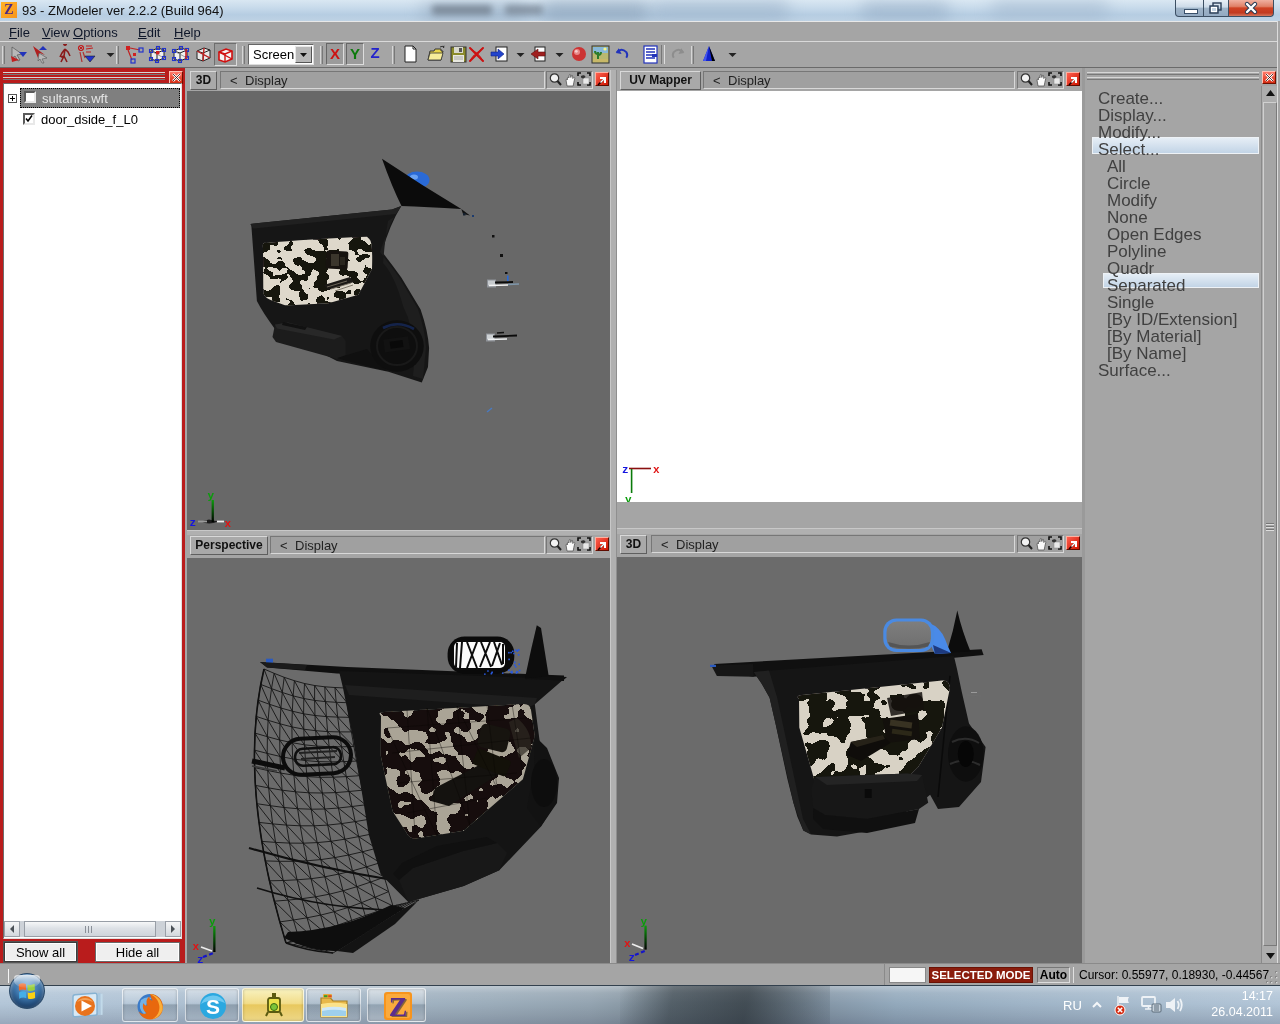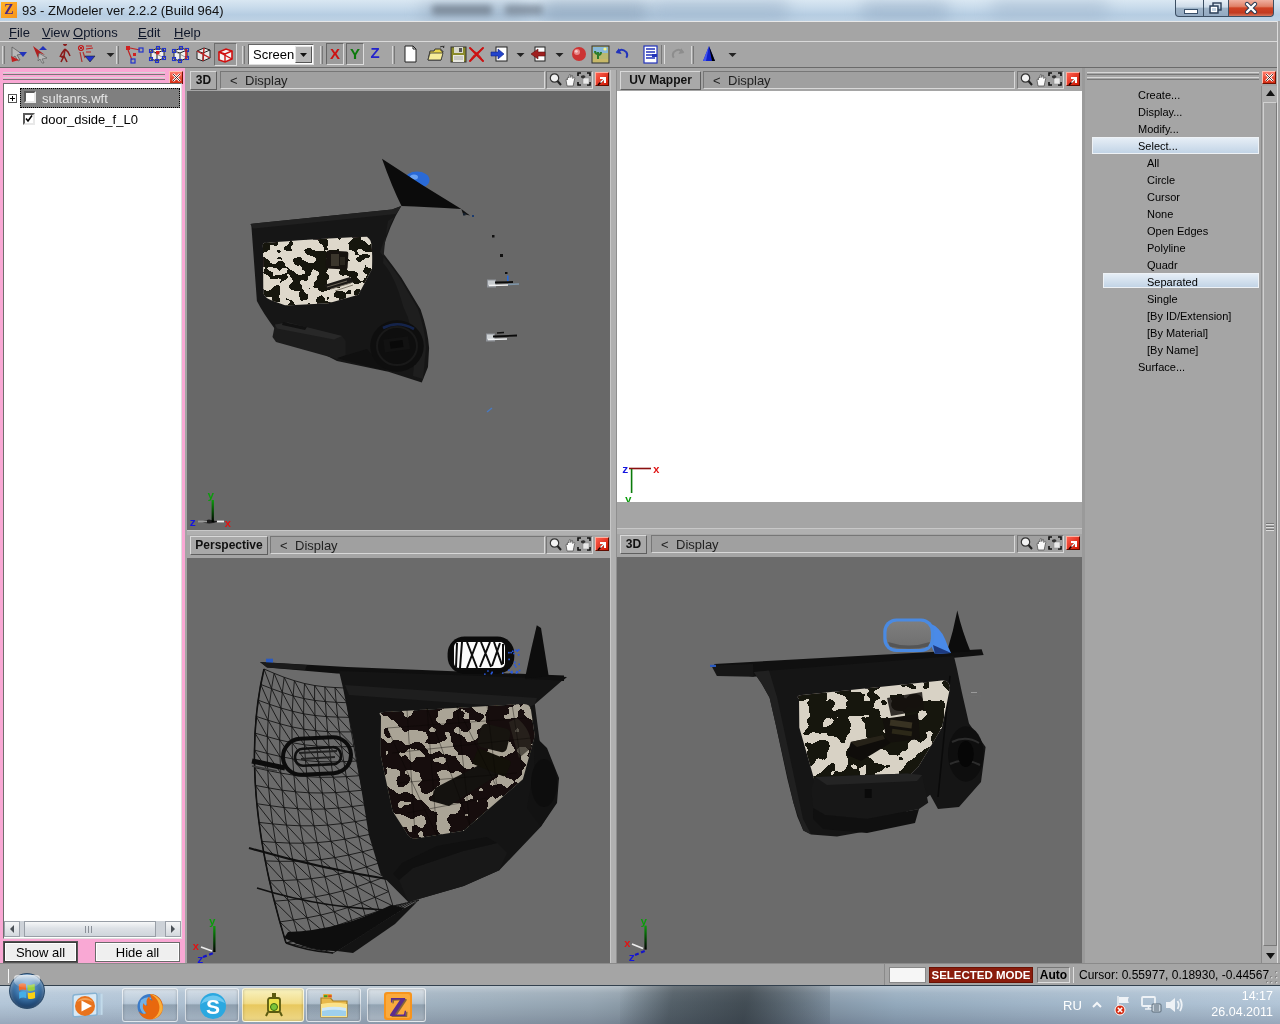--- a/index.html
+++ b/index.html
@@ -18,33 +18,33 @@
 #btnmin{left:1175px;width:29px;border-radius:0 0 0 4px;background:linear-gradient(180deg,#e8eff6 0%,#ccdae8 45%,#9fb4c8 50%,#93aac2 100%);}
 #btnmax{left:1203px;width:26px;background:linear-gradient(180deg,#e8eff6 0%,#ccdae8 45%,#9fb4c8 50%,#93aac2 100%);}
 #btncls{left:1228px;width:46px;border-radius:0 0 4px 0;background:linear-gradient(180deg,#f0b0a0 0%,#e08168 40%,#cf4224 50%,#c23a20 80%,#d4775e 100%);}
 
 #menubar{left:0;top:21px;width:1280px;height:20px;background:#a5a5a5;border-top:1px solid #e8e8e8;box-sizing:border-box;}
 .mitem{position:absolute;top:3px;font-size:13px;color:#0f172a;}
 
 #toolbar{left:0;top:41px;width:1280px;height:27px;background:#a5a5a5;border-top:1px solid #d9d9d9;border-bottom:1px solid #6a6a6a;box-sizing:border-box;}
 .ticon{position:absolute;top:2px;width:21px;height:21px;}
 
-#leftpanel{left:0;top:68px;width:185px;height:895px;background:#f9a8d4;}
+#leftpanel{left:0;top:68px;width:185px;height:895px;background:#b91c1c;}
 #ltree{position:absolute;left:3px;top:15px;width:179px;height:856px;background:#fff;border:1px solid;border-color:#6e6e6e #e0e0e0 #e0e0e0 #6e6e6e;box-sizing:border-box;}
 .xbtn{position:absolute;width:14px;height:13px;background:linear-gradient(180deg,#ff7a6a,#d42a10);border:1px solid;border-color:#ffc0b5 #701000 #701000 #ffc0b5;box-sizing:border-box;}
 .xbtn svg{position:absolute;left:1px;top:1px;}
 
 .vphdr{position:absolute;background:#a5a5a5;}
 .vptab{position:absolute;top:1px;background:#a9a9a9;border:1px solid;border-color:#d8d8d8 #5f5f5f #5f5f5f #d8d8d8;font-size:12px;font-weight:bold;color:#111;text-align:center;box-sizing:border-box;}
 .vpstrip{position:absolute;top:1px;height:18px;background:#a0a0a0;border:1px solid;border-color:#777 #d8d8d8 #d8d8d8 #777;box-sizing:border-box;font-size:13px;color:#222;}
 .vpicons{position:absolute;top:1px;height:18px;background:#a0a0a0;border:1px solid;border-color:#777 #d8d8d8 #d8d8d8 #777;box-sizing:border-box;}
 .vpred{position:absolute;top:2px;width:14px;height:14px;background:linear-gradient(135deg,#ff6050,#cc1500);border:1px solid;border-color:#ffb0a0 #600c00 #600c00 #ffb0a0;box-sizing:border-box;}
 
 #rightpanel{left:1085px;top:68px;width:195px;height:895px;background:#a5a5a5;}
-.rmenu{position:absolute;font-size:11px;color:#000000;margin-left:40px;}
+.rmenu{position:absolute;font-size:17px;color:#404040;}
 .rsel{position:absolute;background:linear-gradient(180deg,#e6eef6,#c2d4e6);border:1px solid #eef2f6;box-sizing:border-box;}
 
 #statusbar{left:0;top:963px;width:1280px;height:22px;background:#a5a5a5;border-top:1px solid #8a8a8a;box-sizing:border-box;}
 
 #taskbar{left:0;top:985px;width:1280px;height:39px;background:linear-gradient(90deg,#b3c6d8 0%,#b0c3d5 10%,#a6b8c8 25%,#9cadbb 38%,#94a4b1 46%,#7e8d98 53%,#6e7b85 58%,#8496a6 64%,#93a9bc 70%,#9fb4c7 80%,#abbfd1 92%,#b2c5d7 100%);border-top:1px solid #33414e;box-sizing:border-box;}
 .tbtn{position:absolute;top:2px;width:54px;height:34px;border:1px solid rgba(255,255,255,0.55);border-radius:3px;background:linear-gradient(180deg,rgba(255,255,255,0.35),rgba(255,255,255,0.08) 45%,rgba(0,0,0,0.12) 50%,rgba(255,255,255,0.10));box-sizing:border-box;box-shadow:inset 0 0 3px rgba(0,0,0,0.25);}
 .tray{position:absolute;color:#fff;font-size:12px;}
 </style></head>
 <body>
 <div id="screen">
@@ -609,21 +609,21 @@
         </svg>
       </div>
 <div class="rsel" style="left:7px;top:69px;width:167px;height:17px;"></div>
 <div class="rsel" style="left:18px;top:205px;width:156px;height:15px;"></div>
 <div class="rmenu" style="left:13px;top:21px;">Create...</div>
 <div class="rmenu" style="left:13px;top:38px;">Display...</div>
 <div class="rmenu" style="left:13px;top:55px;">Modify...</div>
 <div class="rmenu" style="left:13px;top:72px;">Select...</div>
 <div class="rmenu" style="left:22px;top:89px;">All</div>
 <div class="rmenu" style="left:22px;top:106px;">Circle</div>
-<div class="rmenu" style="left:22px;top:123px;">Cursor</div>
+<div class="rmenu" style="left:22px;top:123px;">Modify</div>
 <div class="rmenu" style="left:22px;top:140px;">None</div>
 <div class="rmenu" style="left:22px;top:157px;">Open Edges</div>
 <div class="rmenu" style="left:22px;top:174px;">Polyline</div>
 <div class="rmenu" style="left:22px;top:191px;">Quadr</div>
 <div class="rmenu" style="left:22px;top:208px;">Separated</div>
 <div class="rmenu" style="left:22px;top:225px;">Single</div>
 <div class="rmenu" style="left:22px;top:242px;">[By ID/Extension]</div>
 <div class="rmenu" style="left:22px;top:259px;">[By Material]</div>
 <div class="rmenu" style="left:22px;top:276px;">[By Name]</div>
 <div class="rmenu" style="left:13px;top:293px;">Surface...</div>

